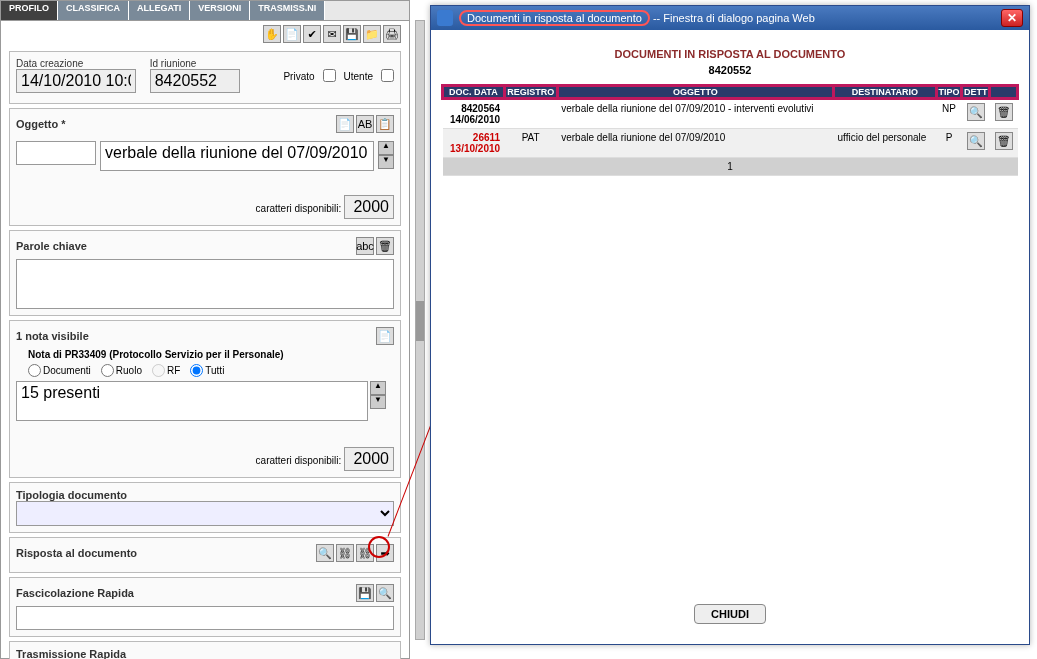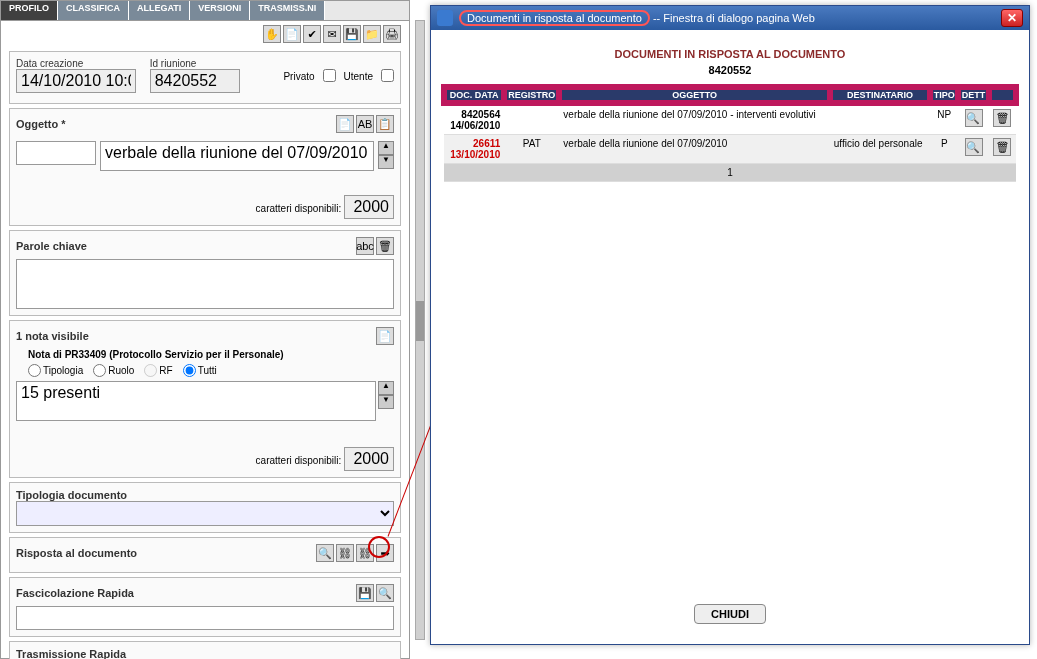--- a/index.html
+++ b/index.html
@@ -55,21 +55,21 @@
 .dialog-titlebar { height: 24px; background: linear-gradient(#4a7ac0, #2a5aa0); display: flex; align-items: center; padding: 0 6px; color: #fff; font-size: 11px; gap: 6px; }
 .dialog-titlebar .ie-icon { width: 16px; height: 16px; background: #3a7ad0; border-radius: 3px; display: inline-block; }
 .dialog-titlebar .title-text { flex: 1; }
 .dialog-titlebar .title-highlight { border: 2px solid #f55; border-radius: 12px; padding: 0 6px; }
 .dialog-close { width: 22px; height: 18px; background: linear-gradient(#f66, #c22); border: 1px solid #800; border-radius: 3px; color: #fff; font-weight: bold; font-size: 12px; text-align: center; line-height: 16px; cursor: pointer; }
 .dialog-body { padding: 10px; height: calc(100% - 24px); display: flex; flex-direction: column; }
 .dialog-heading { text-align: center; font-weight: bold; color: #8b2a2a; font-size: 11px; margin: 8px 0 4px; }
 .dialog-docnum { text-align: center; font-weight: bold; font-size: 11px; margin-bottom: 8px; }
 
 .data-table { width: 100%; border-collapse: collapse; font-size: 10px; }
-.data-table th { background: #2a3a6a; color: #fff; font-size: 9px; font-weight: bold; text-align: center; border: 6px solid #be185d; }
+.data-table th { background: #2a3a6a; color: #fff; font-size: 9px; font-weight: bold; text-align: center; border: 3px solid #be185d; }
 .data-table td { padding: 3px 4px; border-bottom: 1px solid #ddd; vertical-align: top; }
 .data-table tr:nth-child(even) td { background: #f0f0f0; }
 .doc-id { font-weight: bold; text-align: right; }
 .doc-date { font-weight: bold; text-align: right; }
 .red-text { color: #c00; }
 .icon-cell { text-align: center; }
 .icon-cell .icon-btn { width: 18px; height: 18px; }
 .pager-row td { background: #d0d0d0 !important; text-align: center; font-size: 10px; }
 
 .dialog-footer { text-align: center; margin-top: auto; padding: 10px 0; }
@@ -160,36 +160,36 @@
     <div class="section-header">
       <span class="label">1 nota visibile</span>
       <div class="icons">
           <span class="icon-btn">📄</span>
         </div>
     </div>
     <div class="note-text">Nota di PR33409 (Protocollo Servizio per il Personale)</div>
     <div class="radio-row">
       <label>
           <input type="radio" name="nr" style=""> 
-          <span>Tipologia</span>
+          <span>Documenti</span>
         </label>
       <label>
           <input type="radio" name="nr" style=""> 
           <span>Ruolo</span>
         </label>
       <label>
           <input type="radio" name="nr" disabled="" style=""> 
           <span>RF</span>
         </label>
       <label>
           <input type="radio" name="nr" checked="" style=""> 
           <span>Tutti</span>
         </label>
     </div>
-    <div class="textarea-block" style="margin-right:18px">
+    <div class="textarea-block" style="margin-right:26px">
       <textarea style="">15 presenti</textarea>
       <div class="spinner">
         <div class="spinner-btn">▲</div>
         <div class="spinner-btn">▼</div>
       </div>
     </div>
     <div class="chars-row">
       <span>caratteri disponibili:</span>
       <input type="text" readonly="" class="readonly" value="2000" style="">
     </div>

